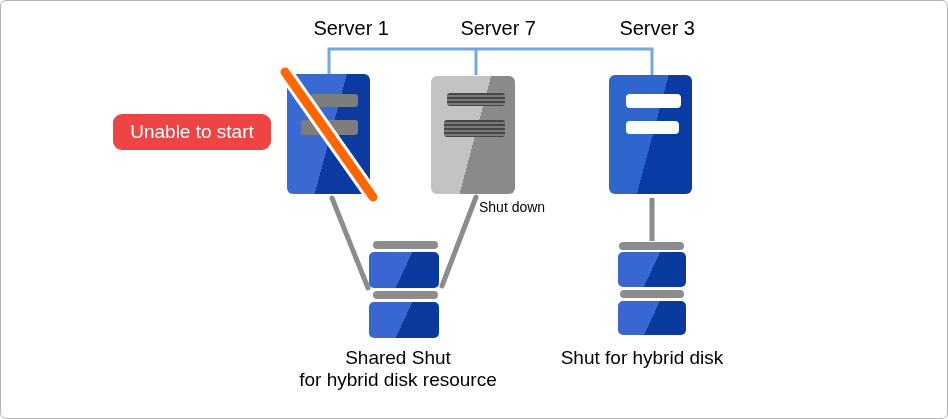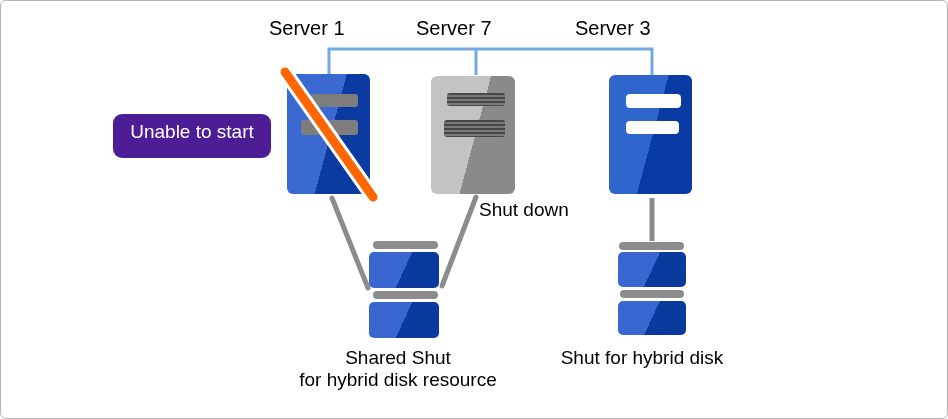--- a/index.html
+++ b/index.html
@@ -12,21 +12,21 @@
     border-radius:6px;
     font-family:"Liberation Sans", sans-serif;
     overflow:hidden;
   }
   .overlay{position:absolute;left:0;top:0;pointer-events:none;}
   .svg-lines{z-index:1;}
   .svg-slash{z-index:3;}
 
   .server-label{
     position:absolute;top:16px;width:120px;height:24px;
-    text-align:left;font-size:20px;color:#000;z-index:5;white-space:nowrap;
+    text-align:right;font-size:20px;color:#000;z-index:5;white-space:nowrap;
   }
   #label-server1{left:268px;}
   #label-server2{left:415px;}
   #label-server3{left:574px;}
 
   .server{position:absolute;border-radius:6px;z-index:2;}
   #server1{left:286px;top:73px;width:83px;height:120px;
     background:linear-gradient(105deg,#3a69d2 52%,#0b3aa0 52%);}
   #server2{left:430px;top:75px;width:84px;height:118px;
     background:linear-gradient(105deg,#c3c3c3 52%,#8a8a8a 52%);}
@@ -56,27 +56,27 @@
   #sd-disk1{left:368px;top:251px;width:70px;height:36px;}
   #sd-cap2{left:372px;top:290px;width:65px;height:8px;}
   #sd-disk2{left:368px;top:301px;width:70px;height:36px;}
   
   #rd-cap1{left:618px;top:241px;width:65px;height:8px;}
   #rd-disk1{left:617px;top:251px;width:68px;height:35px;}
   #rd-cap2{left:619px;top:289px;width:64px;height:8px;}
   #rd-disk2{left:617px;top:300px;width:68px;height:34px;}
 
   #badge-unable{
-    position:absolute;left:112px;top:113px;width:158px;height:44px;
-    background:#4c1d95;border-radius:9px;color:#ffffff;
+    position:absolute;left:112px;top:113px;width:158px;height:36px;
+    background:#ef4444;border-radius:9px;color:#ffffff;
     font-size:19px;line-height:36px;text-align:center;z-index:4;white-space:nowrap;
   }
 
   #label-shutdown{
-    position:absolute;left:478px;top:198px;font-size:19px;color:#000;z-index:5;white-space:nowrap;
+    position:absolute;left:478px;top:198px;font-size:14px;color:#000;z-index:5;white-space:nowrap;
   }
   .disk-caption{
     position:absolute;top:346px;text-align:center;font-size:19px;line-height:22px;
     color:#000;z-index:5;white-space:nowrap;
   }
   #caption-shared{left:277px;width:240px;}
   #caption-right{left:541px;width:200px;}
 </style>
 </head>
 <body>

